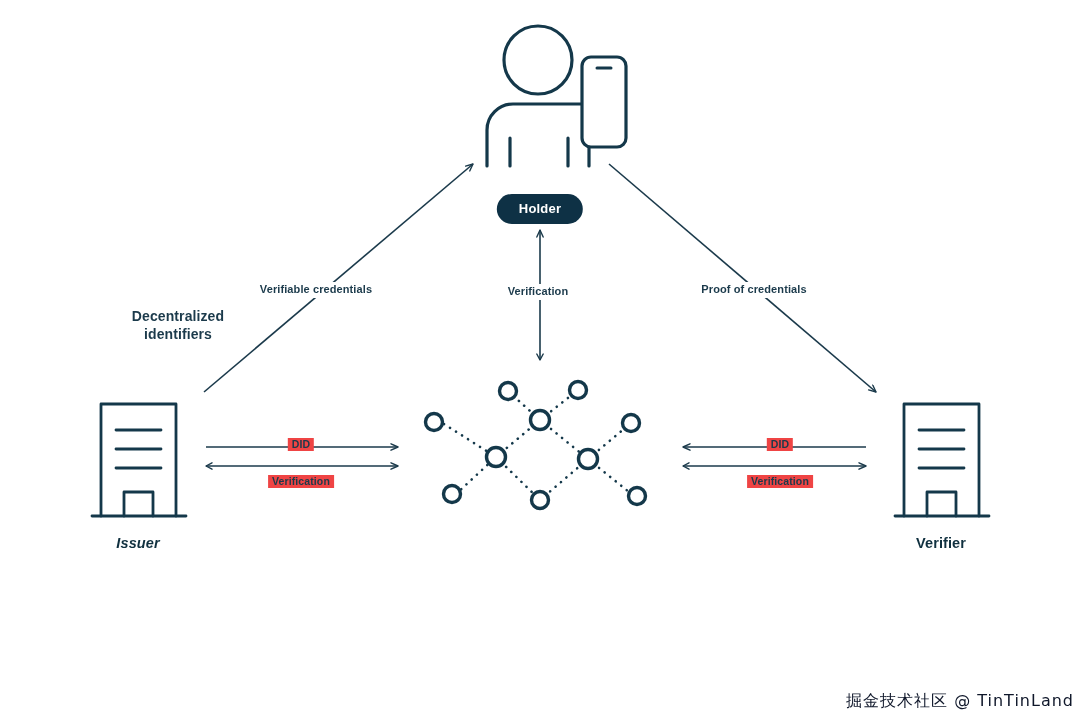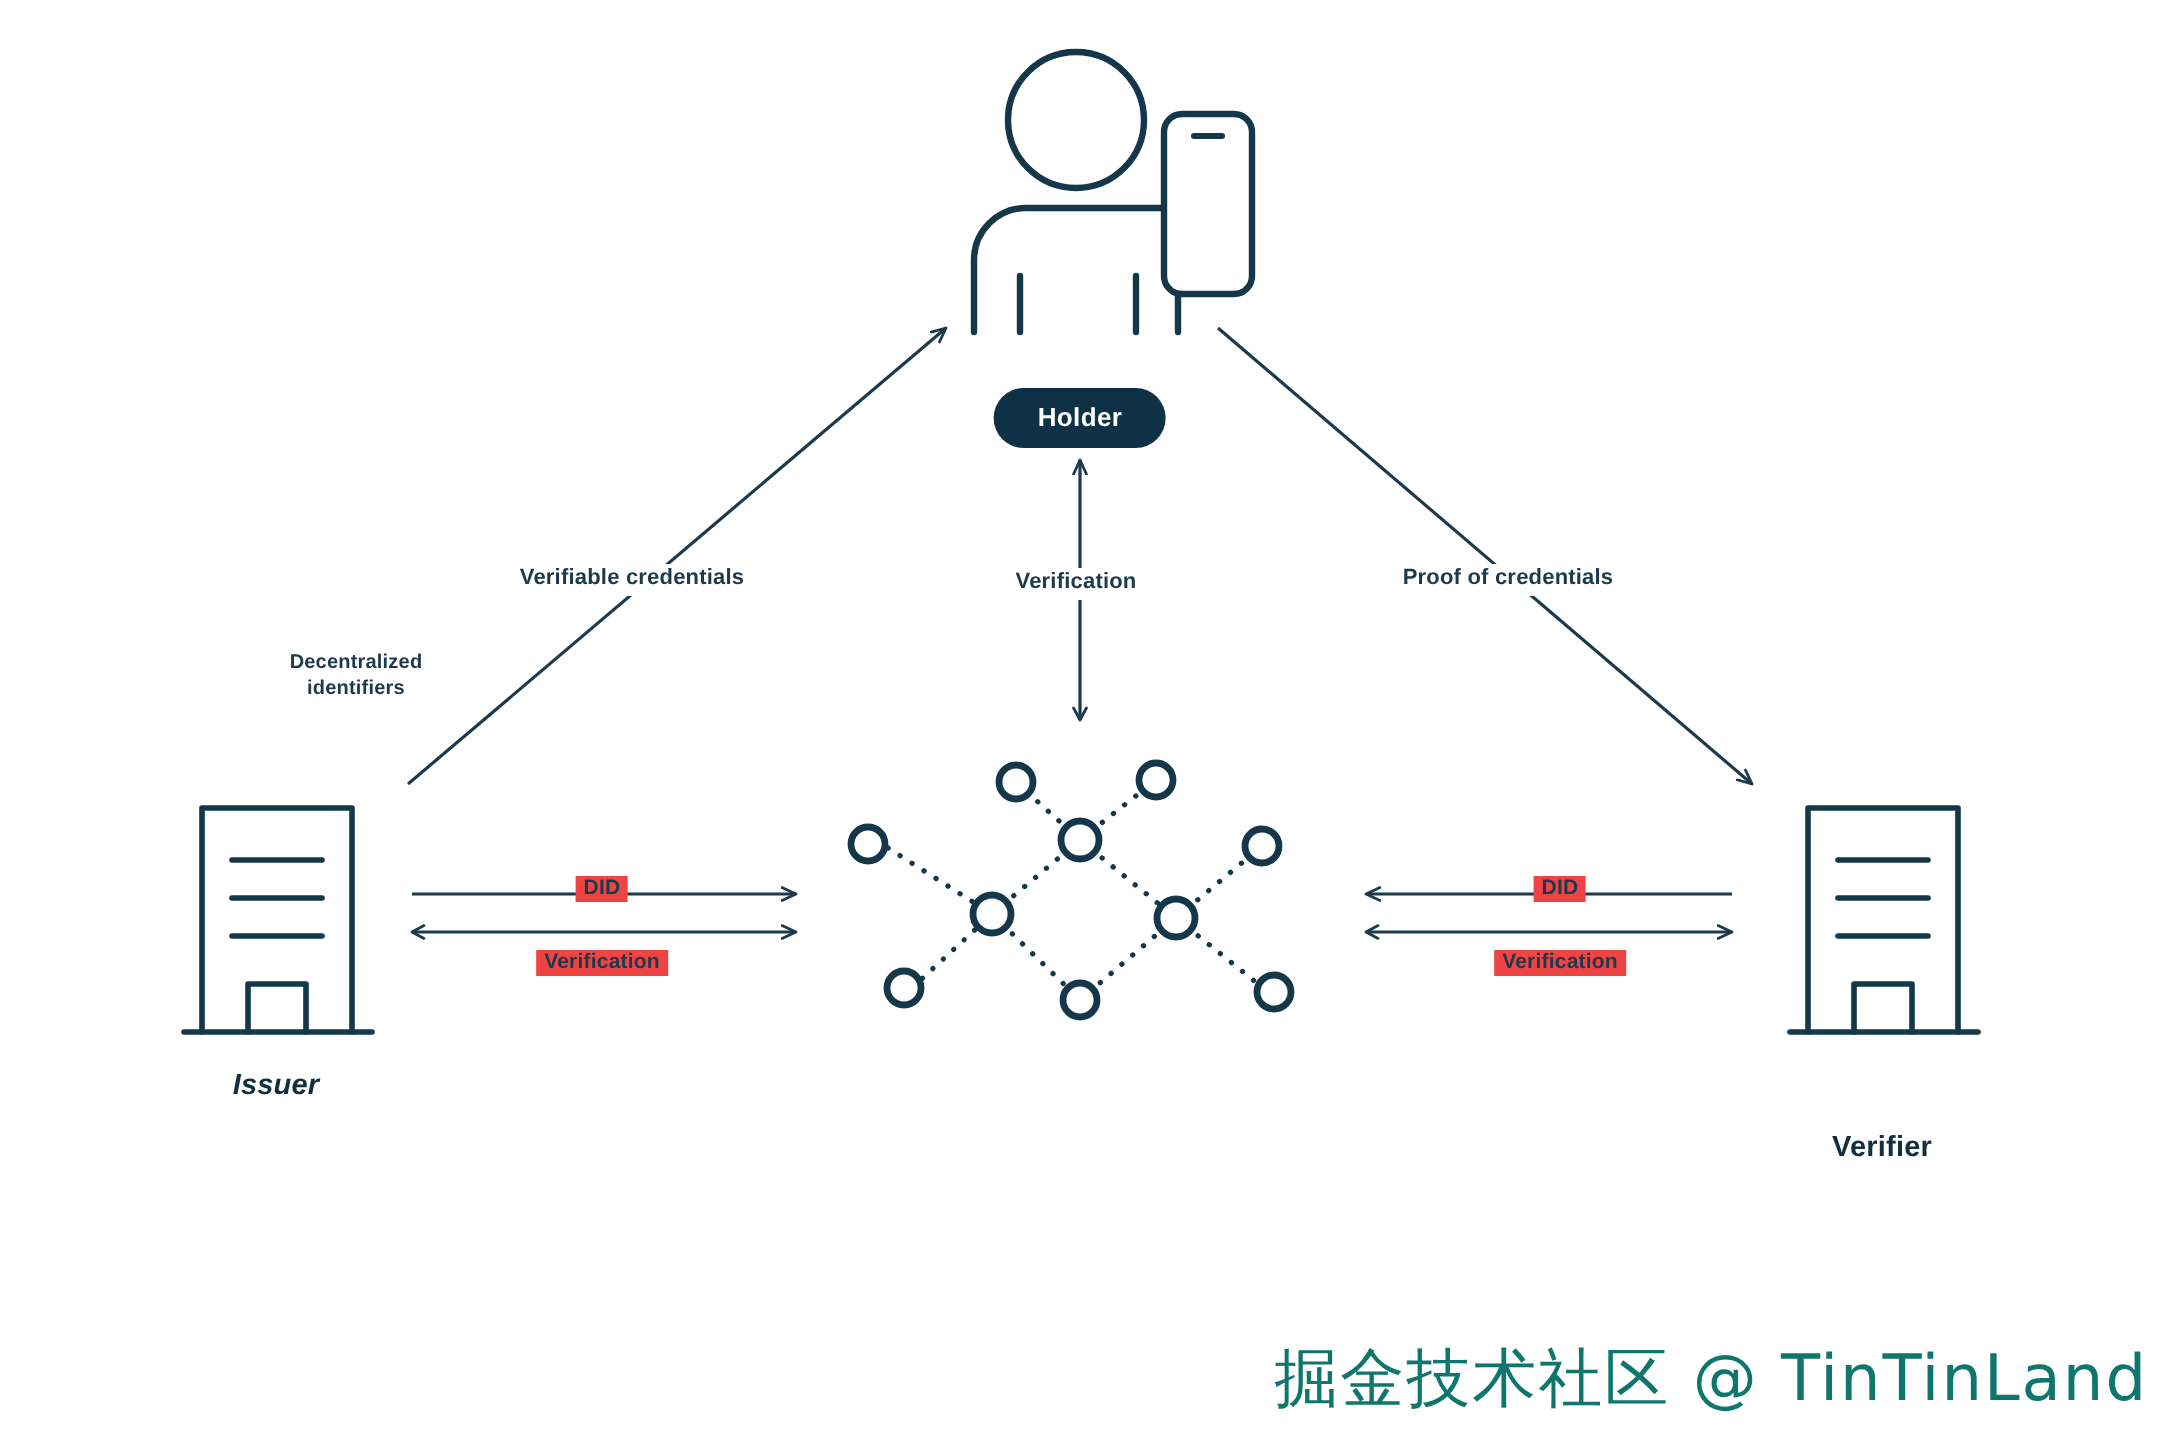--- a/index.html
+++ b/index.html
@@ -74,22 +74,22 @@
     font-weight: bold;
     padding: 7px 22px 8px 22px;
     border-radius: 20px;
     letter-spacing: 0.2px;
   }
   
   #watermark {
     position: absolute;
     right: 18px;
     bottom: 8px;
-    font-size: 32px;
-    color: #0f766e;
+    font-size: 16px;
+    color: #0f172a;
     font-family: "DejaVu Sans", sans-serif;
     letter-spacing: 1px;
     user-select: none;
   }
 </style>
 </head>
 <body>
 
 <div id="diagram-root">
 
@@ -175,26 +175,26 @@
     <line x1="206" y1="466" x2="398" y2="466" stroke="#1b3a4b" stroke-width="1.6" marker-end="url(#ah)" marker-start="url(#ah-start)"></line>
 
     <line x1="866" y1="447" x2="683" y2="447" stroke="#1b3a4b" stroke-width="1.6" marker-end="url(#ah)"></line>
     <line x1="683" y1="466" x2="866" y2="466" stroke="#1b3a4b" stroke-width="1.6" marker-end="url(#ah)" marker-start="url(#ah-start)"></line>
   </svg>
 
   <div id="holder-badge">Holder</div>
 
   <div class="lbl node-title center" style="left:138px; top:534px;font-style:italic;">Issuer</div>
 
-  <div class="lbl node-title center" style="left:941px; top:534px;margin-top:31px;">Verifier</div>
+  <div class="lbl node-title center" style="left:941px; top:534px;">Verifier</div>
 
 
   <div class="lbl edge-label center" style="left:316px; top:282px;">Verifiable credentials</div>
 
-  <div class="lbl two-line" style="left:98px; top:326px; font-size:10px;">
+  <div class="lbl two-line" style="left:98px; top:308px; font-size:14px;">
     <span>Decentralized</span><br>
     <span>identifiers</span>
   </div>
 
   <div class="lbl edge-label center" style="left:754px; top:282px;">Proof of credentials</div>
 
   <div class="lbl edge-label center" style="left:538px; top:284px;">Verification</div>
 
   <div class="lbl edge-label-sm center" style="left:301px; top:438px;">DID</div>
 

